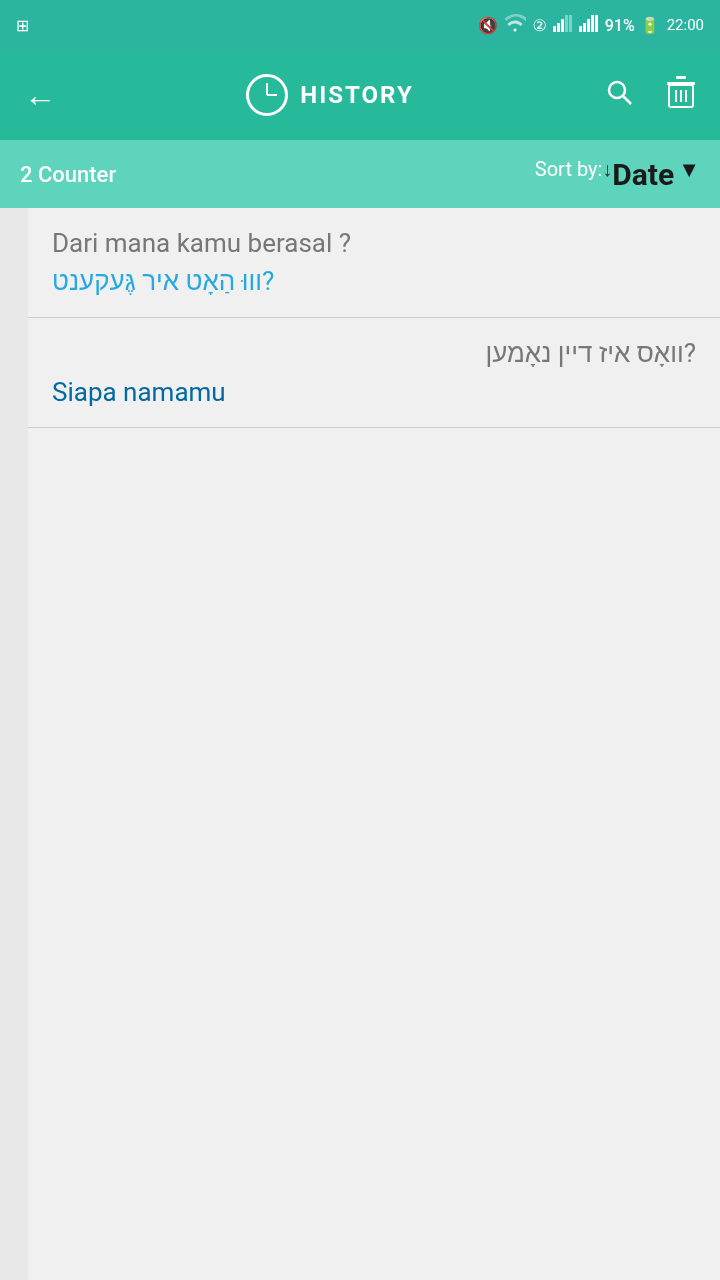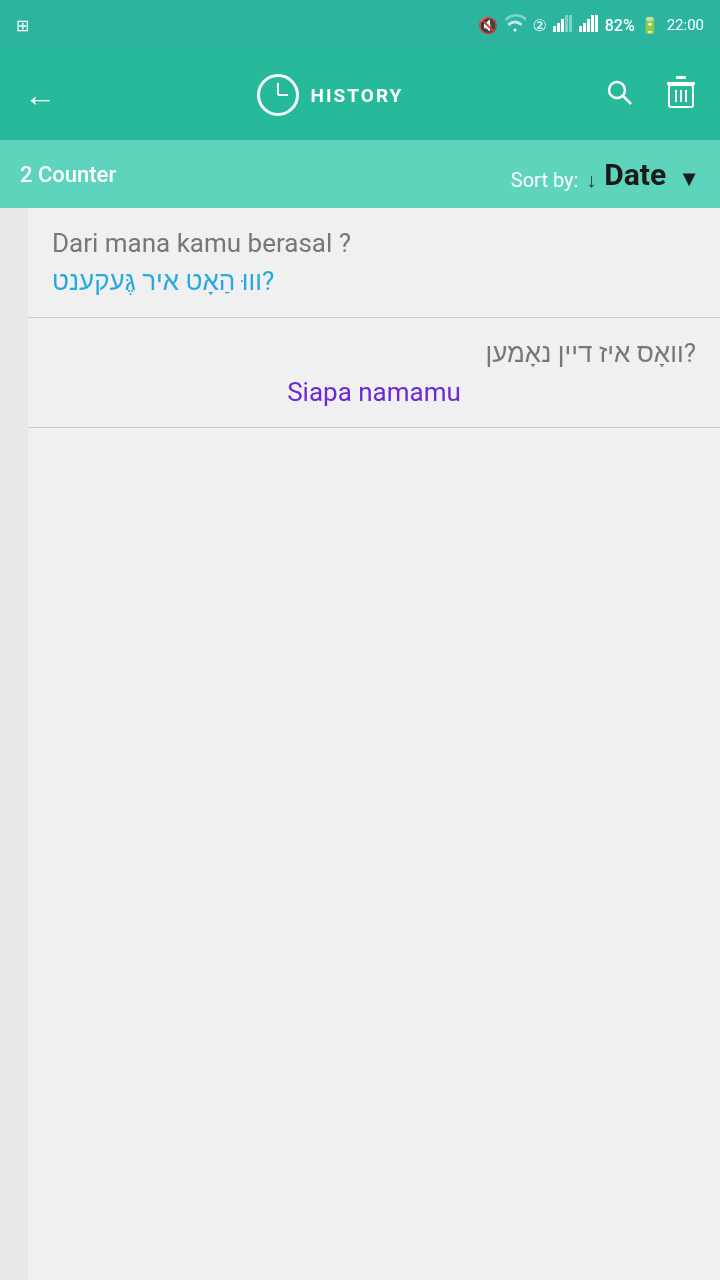--- a/index.html
+++ b/index.html
@@ -94,21 +94,21 @@
       position: absolute;
       width: 10px;
       height: 2px;
       background: white;
       top: 50%;
       left: 50%;
       transform: translateY(-50%);
     }
     .toolbar-title {
       color: white;
-      font-size: 19px;
+      font-size: 24px;
       font-weight: bold;
       letter-spacing: 2px;
     }
     .toolbar-search, .toolbar-delete {
       color: white;
       font-size: 28px;
       cursor: pointer;
       padding: 8px;
     }
 
@@ -122,22 +122,21 @@
       padding: 0 20px;
     }
     .sort-counter {
       color: white;
       font-size: 22px;
       font-weight: 500;
       flex: 1;
     }
     .sort-controls {
       display: flex;
-      align-items: flex-end;
-      gap: 8px;
+      align-items: flex-start;
     }
     .sort-label {
       color: white;
       font-size: 20px;
     }
     .sort-arrow {
       color: #333;
       font-size: 20px;
     }
     .sort-date {
@@ -168,22 +167,22 @@
       color: #777;
       margin-bottom: 8px;
     }
     .list-item-bottom {
       font-size: 26px;
       color: #26a9e0;
       text-align: left;
     }
     .list-item-bottom-left {
       font-size: 26px;
-      color: #6d28d9;
-      text-align: center;
+      color: #0369a1;
+      text-align: left;
     }
     .list-item-top-right {
       font-size: 26px;
       color: #777;
       text-align: right;
       margin-bottom: 8px;
     }
   </style>
 </head>
 <body>
@@ -213,21 +212,21 @@
     </span>
     <span class="status-icon">
       <svg width="20" height="18" viewBox="0 0 20 18" fill="white">
         <rect x="0" y="12" width="3" height="6"></rect>
         <rect x="4" y="9" width="3" height="9"></rect>
         <rect x="8" y="5" width="3" height="13"></rect>
         <rect x="12" y="1" width="3" height="17"></rect>
         <rect x="16" y="1" width="3" height="17"></rect>
       </svg>
     </span>
-    <span>82%</span>
+    <span>91%</span>
     <span class="status-icon">🔋</span>
     <span class="status-time">22:00</span>
   </div>
 </div>
 
 <div class="toolbar">
   <span class="toolbar-back">←</span>
   <div class="toolbar-title-area">
     <div class="toolbar-clock-icon"></div>
     <span class="toolbar-title">HISTORY</span>

